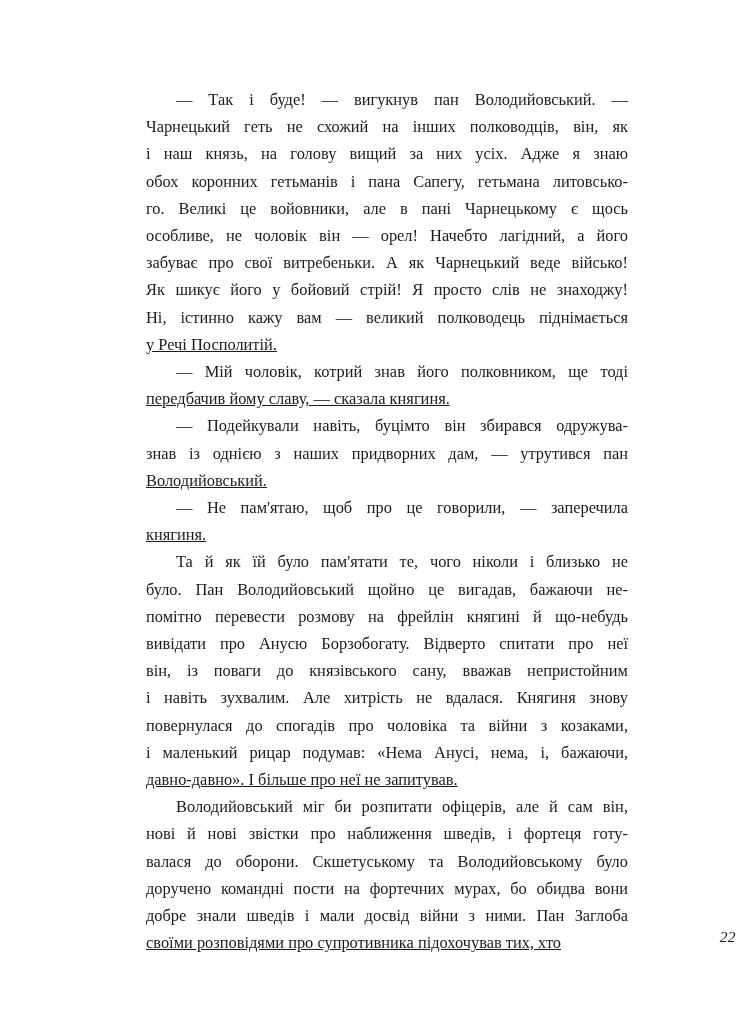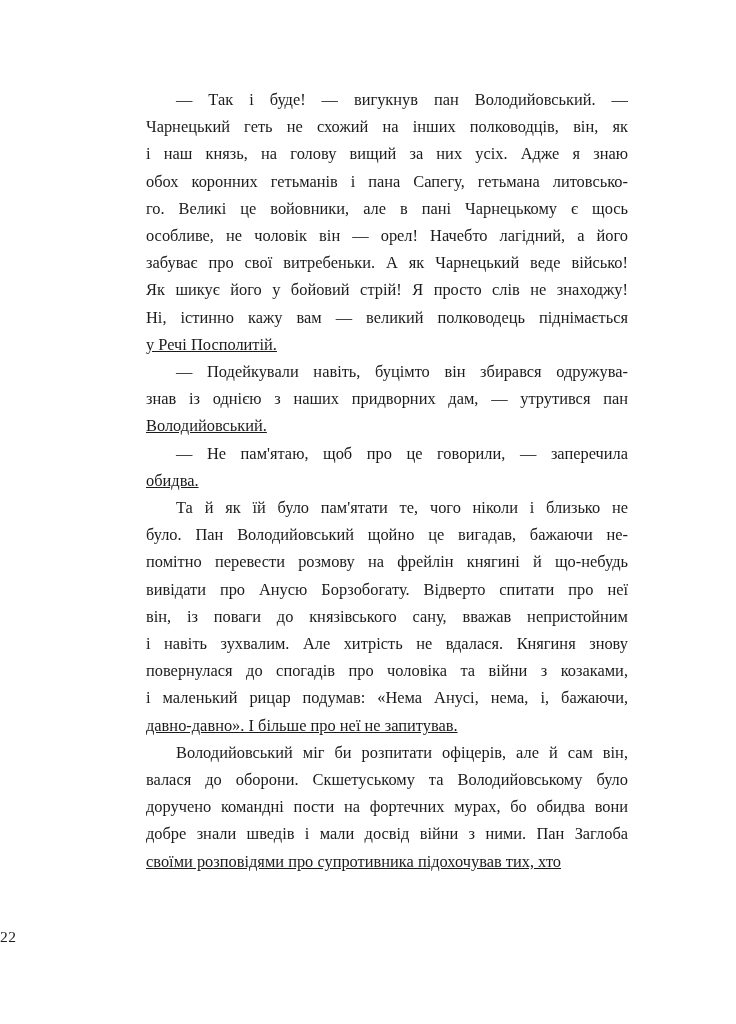--- a/index.html
+++ b/index.html
@@ -44,24 +44,25 @@
   }
   .lead {
     display: inline-block;
     width: 30px;
   }
   .folio {
     position: absolute;
     top: 928px;
     left: 0;
     width: 736px;
-    text-align: left;
+    text-align: right;
     font-size: 15.5px;
     color: #1b1b1b;
     letter-spacing: 0.4px;
+    font-style: italic;
   }
 </style>
 </head>
 <body>
 
 <div class="page">
 
   <div class="text-block">
       <p class="para">
         <span class="line"><span class="lead"></span>— Так і буде! — вигукнув пан Володийовський. —</span>
@@ -69,41 +70,46 @@
         <span class="line">і наш князь, на голову вищий за них усіх. Адже я знаю</span>
         <span class="line">обох коронних гетьманів і пана Сапегу, гетьмана литовсько-</span>
         <span class="line">го. Великі це войовники, але в пані Чарнецькому є щось</span>
         <span class="line">особливе, не чоловік він — орел! Начебто лагідний, а його</span>
         <span class="line">забуває про свої витребеньки. А як Чарнецький веде військо!</span>
         <span class="line">Як шикує його у бойовий стрій! Я просто слів не знаходжу!</span>
         <span class="line">Ні, істинно кажу вам — великий полководець піднімається</span>
         <span class="line last">у Речі Посполитій.</span>
       </p>
       <p class="para">
+        <span class="line"><span class="lead"></span>— Мій чоловік, котрий знав його полковником, ще тоді</span>
+        <span class="line last">передбачив йому славу, — сказала княгиня.</span>
+      </p>
+      <p class="para">
         <span class="line"><span class="lead"></span>— Подейкували навіть, буцімто він збирався одружува-</span>
         <span class="line">знав із однією з наших придворних дам, — утрутився пан</span>
         <span class="line last">Володийовський.</span>
       </p>
       <p class="para">
         <span class="line"><span class="lead"></span>— Не пам'ятаю, щоб про це говорили, — заперечила</span>
-        <span class="line last">обидва.</span>
+        <span class="line last">княгиня.</span>
       </p>
       <p class="para">
         <span class="line"><span class="lead"></span>Та й як їй було пам'ятати те, чого ніколи і близько не</span>
         <span class="line">було. Пан Володийовський щойно це вигадав, бажаючи не-</span>
         <span class="line">помітно перевести розмову на фрейлін княгині й що-небудь</span>
         <span class="line">вивідати про Анусю Борзобогату. Відверто спитати про неї</span>
         <span class="line">він, із поваги до князівського сану, вважав непристойним</span>
         <span class="line">і навіть зухвалим. Але хитрість не вдалася. Княгиня знову</span>
         <span class="line">повернулася до спогадів про чоловіка та війни з козаками,</span>
         <span class="line">і маленький рицар подумав: «Нема Анусі, нема, і, бажаючи,</span>
         <span class="line last">давно-давно». І більше про неї не запитував.</span>
       </p>
       <p class="para">
         <span class="line"><span class="lead"></span>Володийовський міг би розпитати офіцерів, але й сам він,</span>
+        <span class="line">нові й нові звістки про наближення шведів, і фортеця готу-</span>
         <span class="line">валася до оборони. Скшетуському та Володийовському було</span>
         <span class="line">доручено командні пости на фортечних мурах, бо обидва вони</span>
         <span class="line">добре знали шведів і мали досвід війни з ними. Пан Заглоба</span>
         <span class="line last">своїми розповідями про супротивника підохочував тих, хто</span>
       </p>
     </div>
 
   <div class="folio">22</div>
 
 </div>

